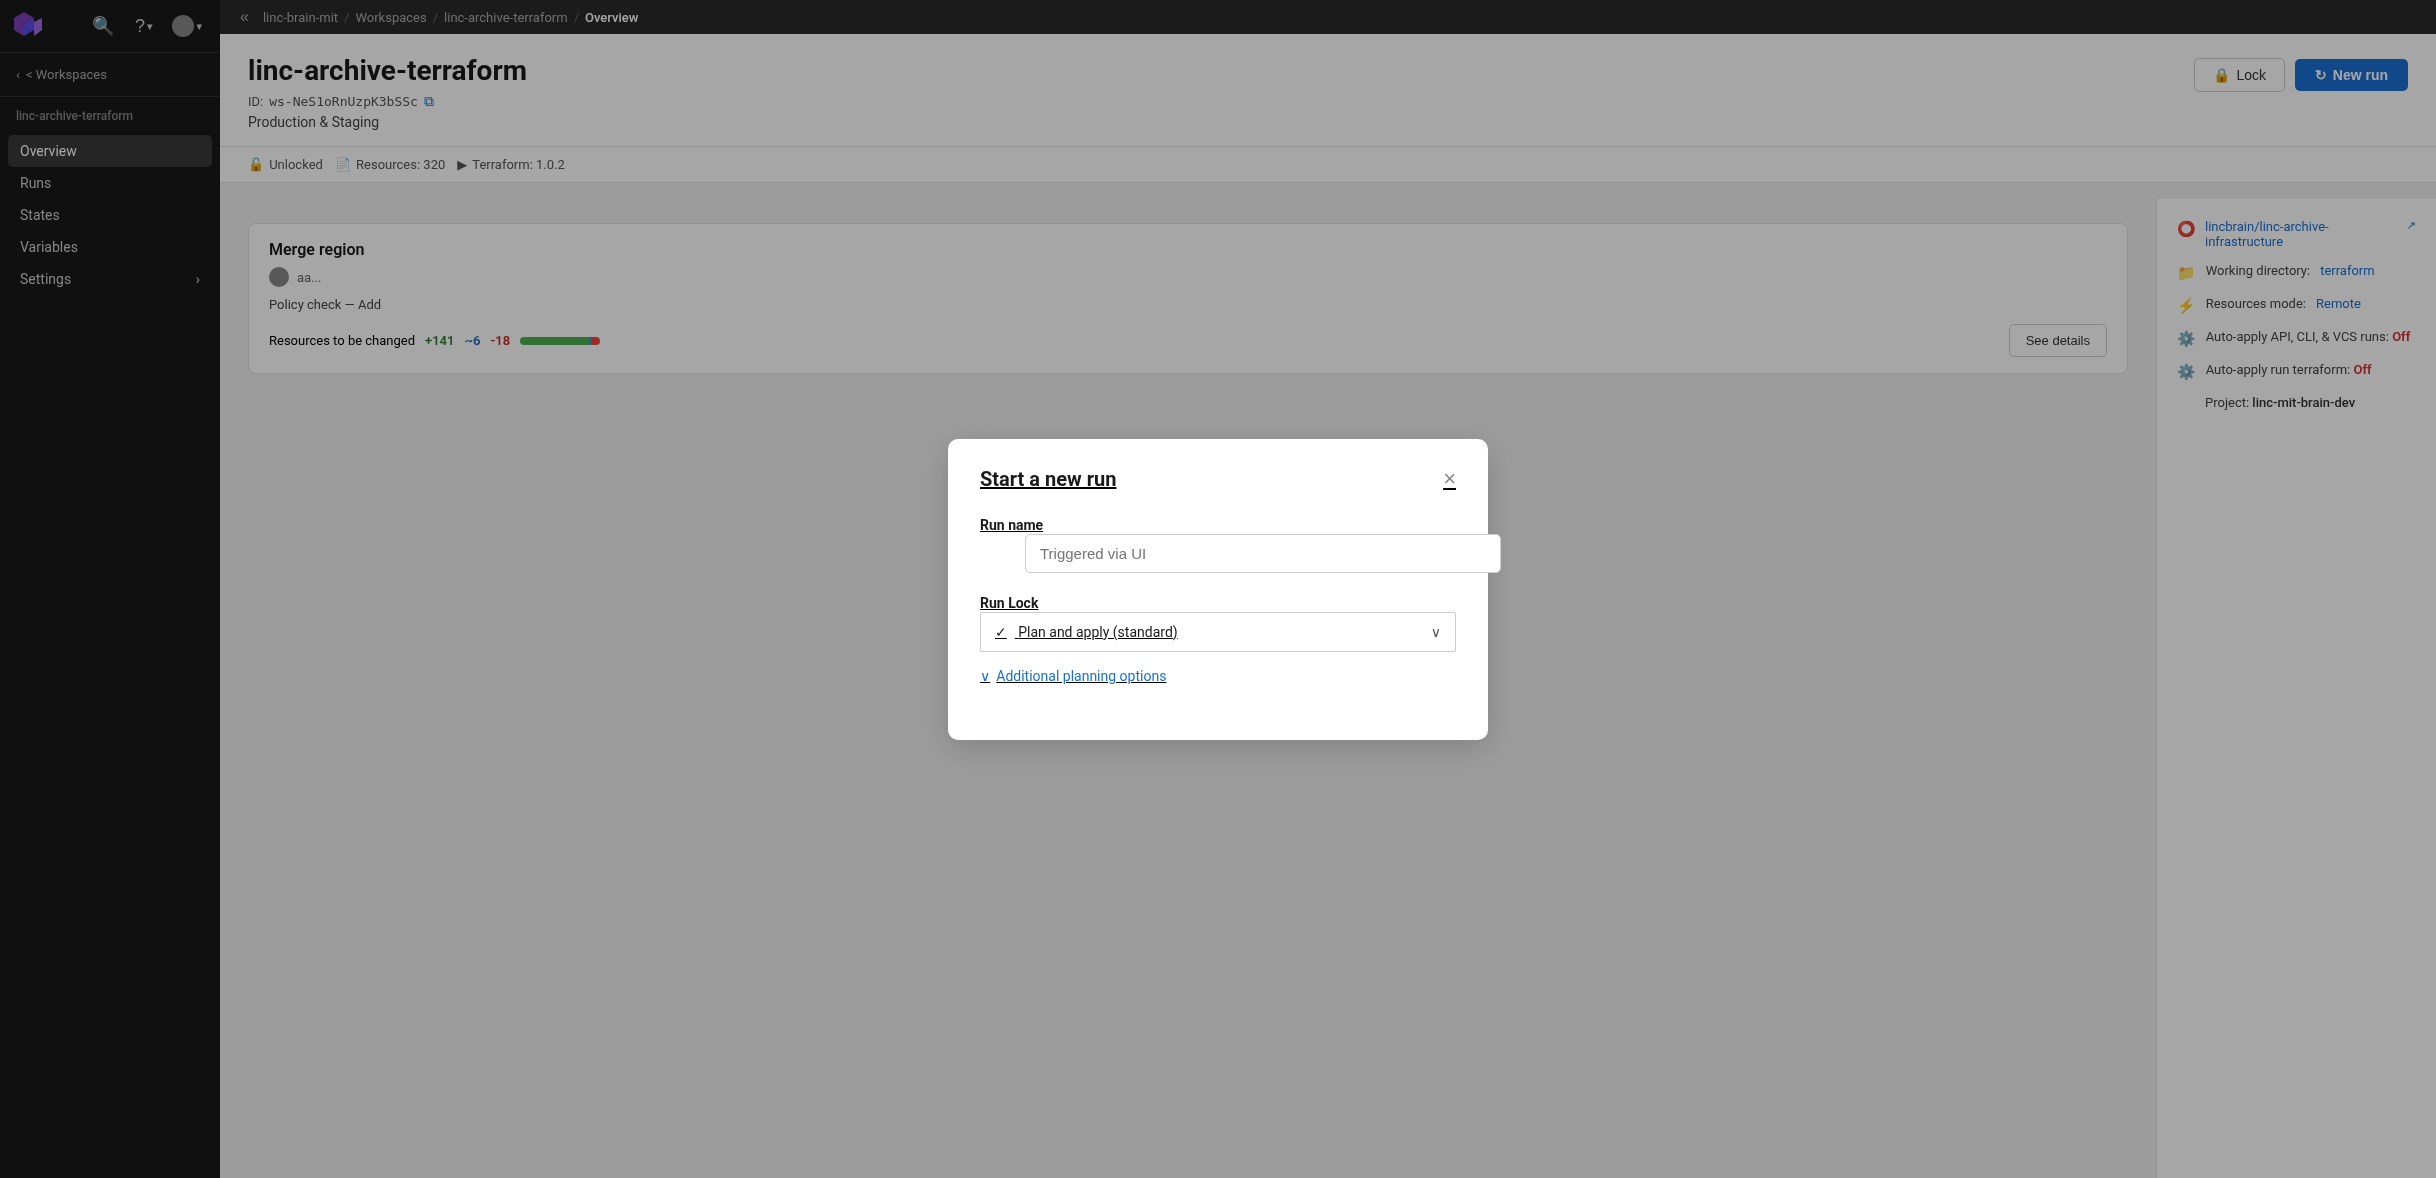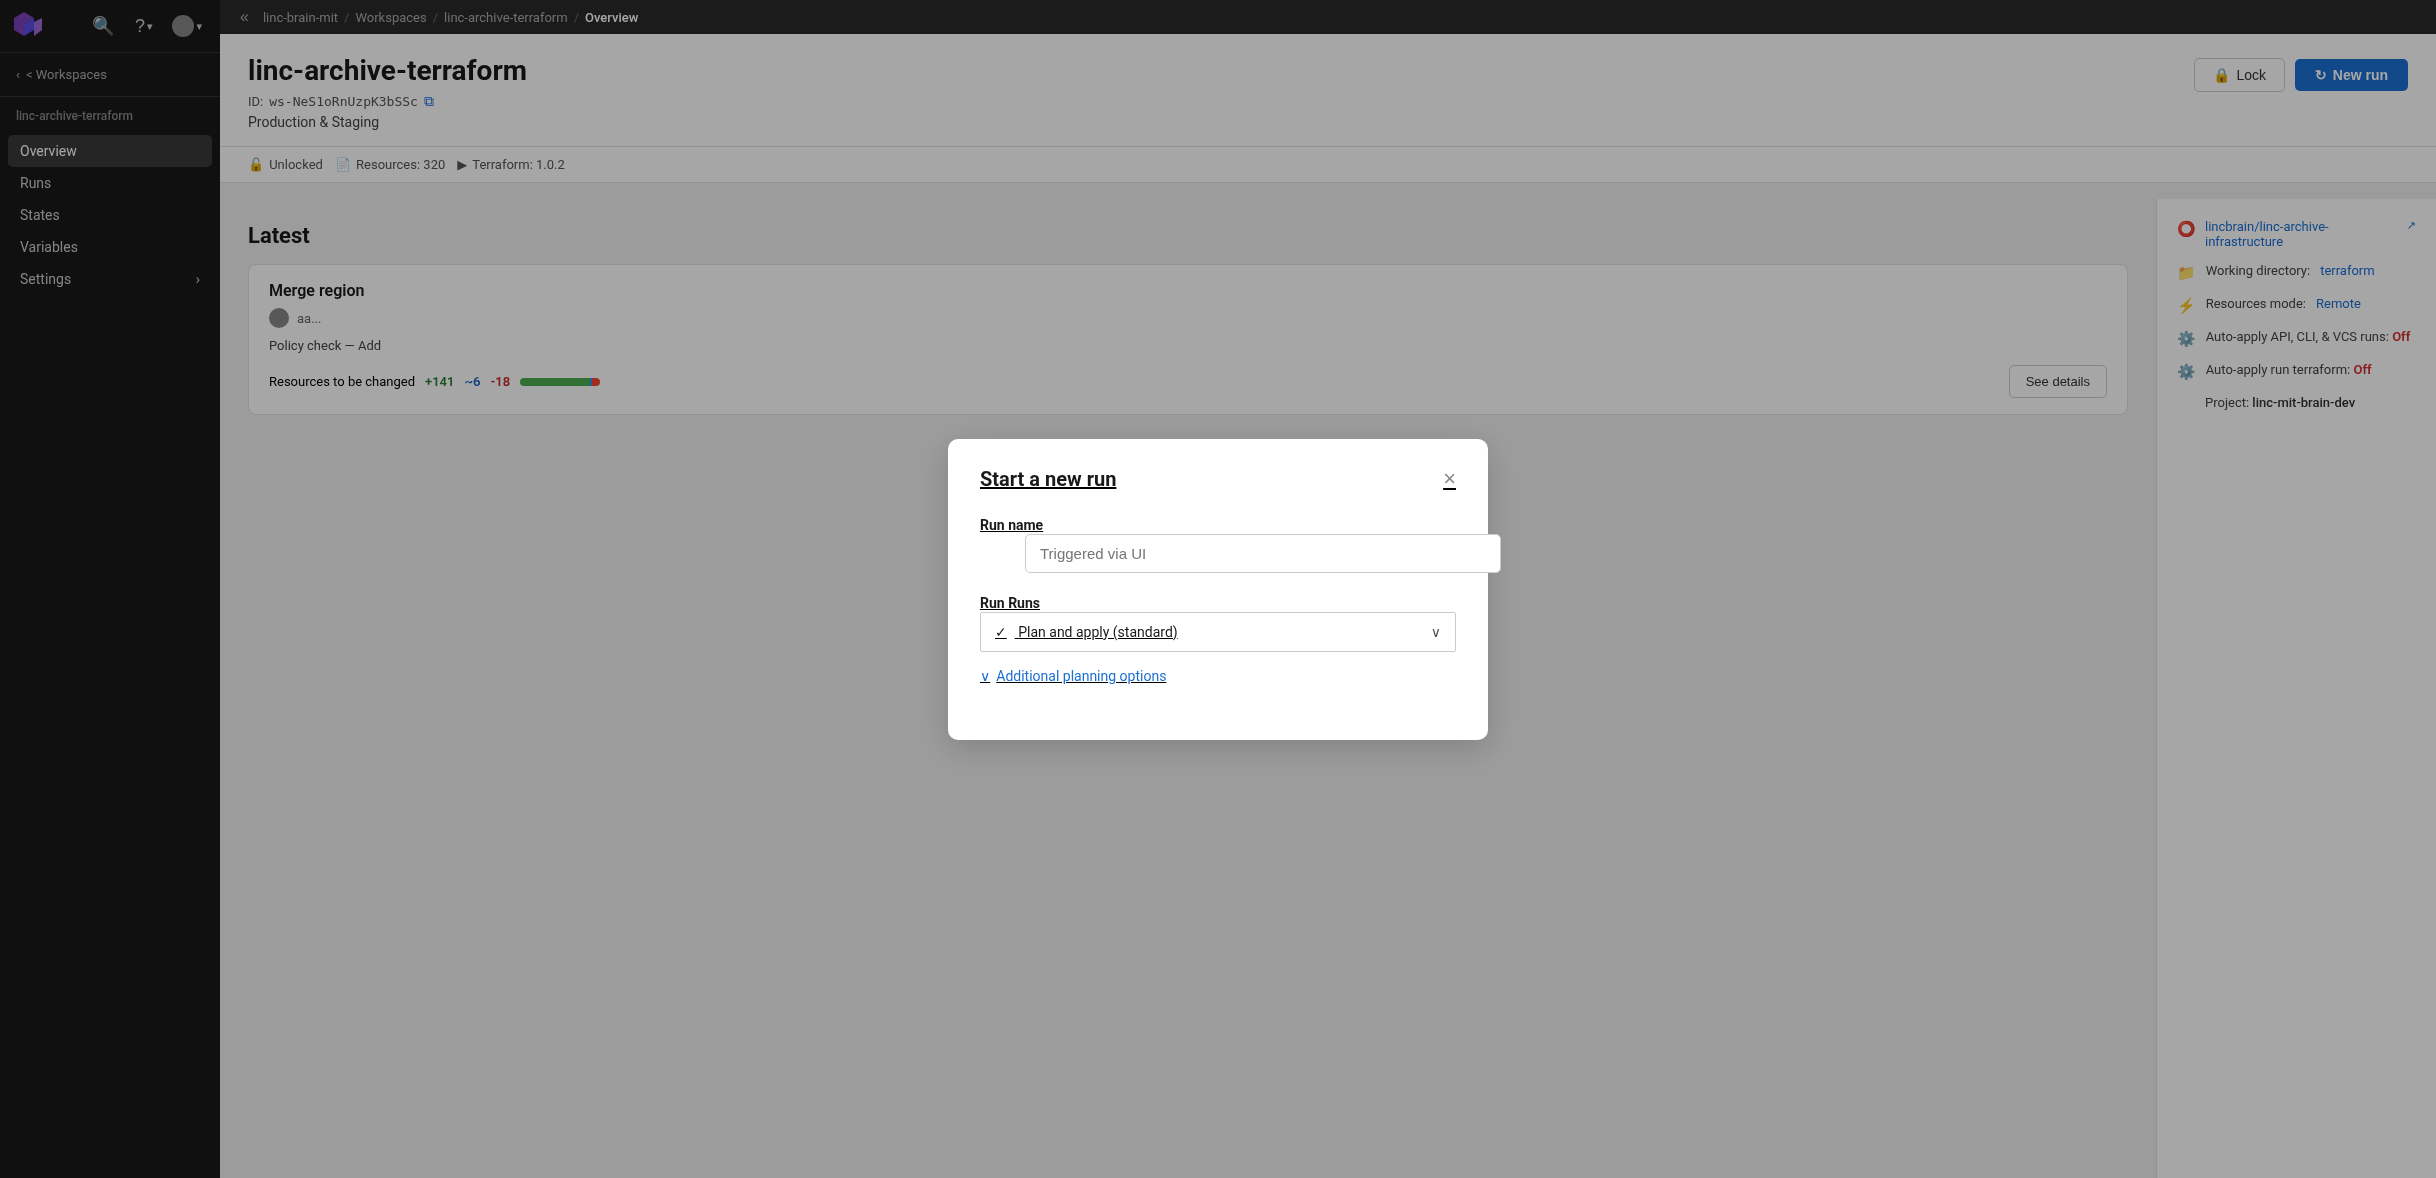--- a/index.html
+++ b/index.html
@@ -494,21 +494,20 @@
       <span>Resources: 320</span>
     </span>
     <span class="toolbar-item">
       <span>▶</span>
       <span>Terraform: 1.0.2</span>
     </span>
   </div>
 
   <div class="page-body">
     <div class="main-panel">
-      <h2 class="section-title">Latest</h2>
 
       <div class="run-card">
         <div class="run-card-title">Merge region</div>
         <div class="run-card-meta">
           <span class="avatar-sm"></span>
           <span>aa...</span>
         </div>
         <div class="run-card-policy">
           <span>Policy check</span>
           <span> — <span>Add</span></span>
@@ -572,21 +571,21 @@
 <div class="overlay">
   <div class="modal">
     <div class="modal-header">
       <span class="modal-title">Start a new run</span>
       <button class="modal-close-btn">×</button>
     </div>
 
     <label class="modal-field-label">Run name</label>
     <input class="modal-input" type="text" placeholder="Triggered via UI" style="">
 
-    <label class="modal-field-label">Run Runs</label>
+    <label class="modal-field-label">Run Lock</label>
     <div class="modal-select-wrapper">
       <div style="border:1px solid #ccc;border-radius:2px;padding:11px 36px 11px 14px;font-size:14px;color:#1a1a1a;background:#fff;position:relative;cursor:pointer;">
         <span style="margin-right:8px;">✓</span>
         <span>Plan and apply (standard)</span>
         <span style="position:absolute;right:14px;top:50%;transform:translateY(-50%);font-size:14px;color:#555;">∨</span>
       </div>
     </div>
 
     <div class="modal-planning-options">
       <span>∨</span>

